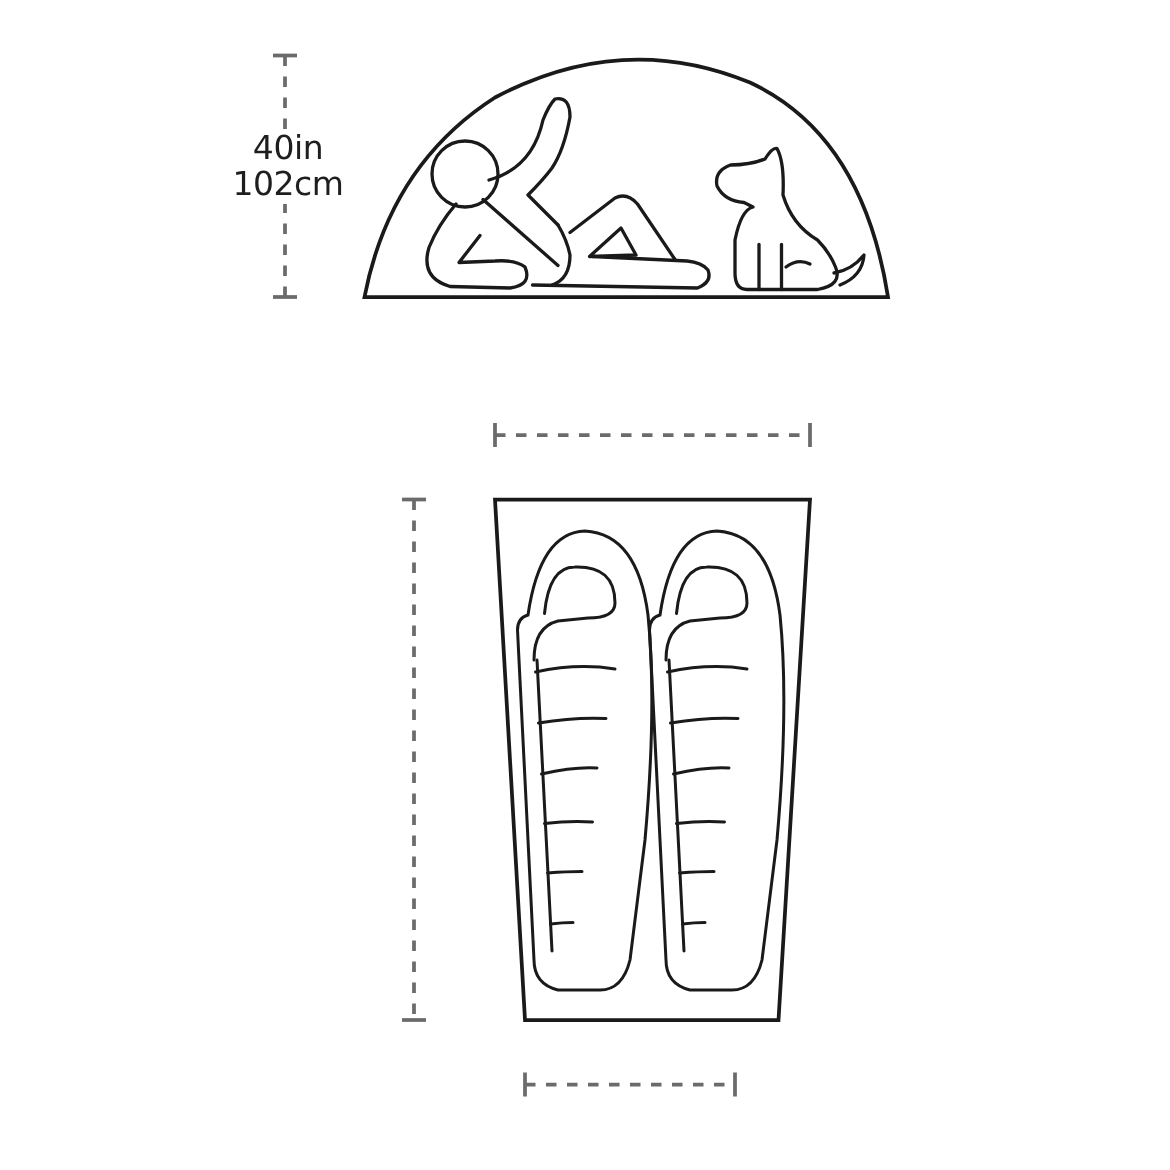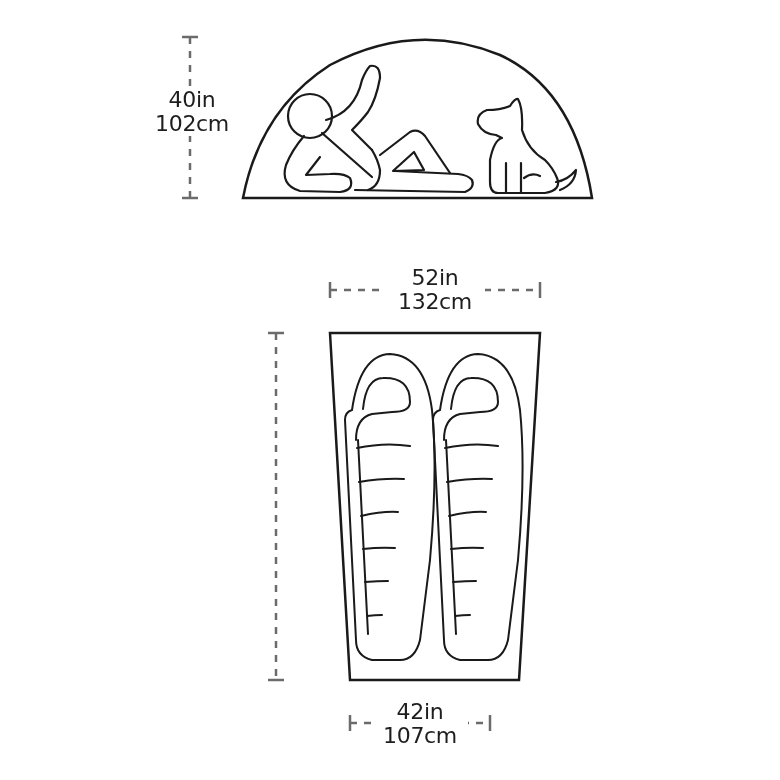--- a/index.html
+++ b/index.html
@@ -97,23 +97,15 @@
       <path d="M455 616 Q 463 615 470 615"></path>
       <path d="M446 440 L 456 634"></path>
     </g>
   </svg>
 
   <div class="label" style="left:146px; top:88px; width:92px;">
     <span>40in</span>
     <span>102cm</span>
   </div>
 
-  <div class="label" style="left:385px; top:266px; width:100px;">
-    <span>52in</span>
-    <span>132cm</span>
-  </div>
 
 
-  <div class="label" style="left:372px; top:700px; width:96px;">
-    <span>42in</span>
-    <span>107cm</span>
-  </div>
 </div>
 
 </body></html>

